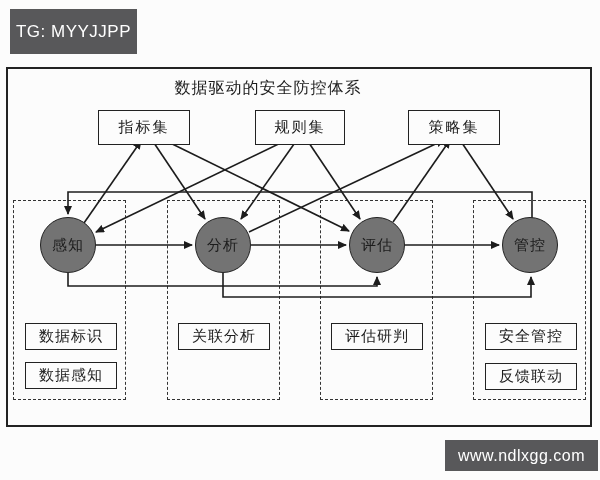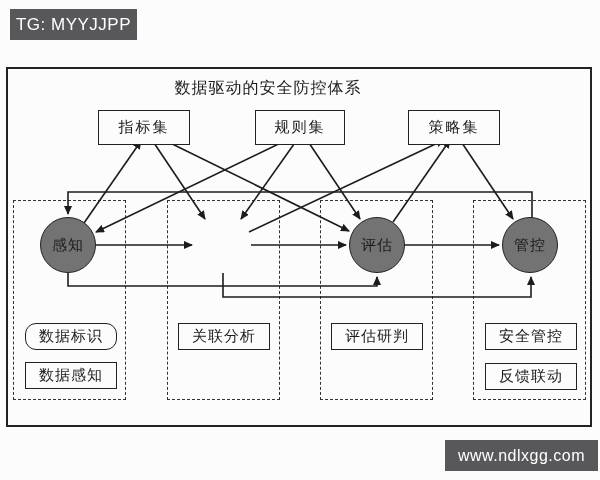--- a/index.html
+++ b/index.html
@@ -1,20 +1,20 @@
 <!DOCTYPE html>
 <html><head>
 <meta charset="utf-8">
 <style>
   html,body{margin:0;padding:0;background:#fff;}
   #stage{position:relative;width:600px;height:480px;background:#fcfcfc;overflow:hidden;
          font-family:"Liberation Sans","DejaVu Sans",sans-serif;color:#1c1c1c;}
   .badge{position:absolute;background:#58585a;color:#fff;display:flex;align-items:center;
          justify-content:center;font-size:17px;letter-spacing:0.5px;}
-  #tg-badge{left:10px;top:9px;width:127px;height:31px;}
+  #tg-badge{left:10px;top:9px;width:127px;height:45px;}
   #site-badge{left:445px;top:440px;width:153px;height:31px;font-size:16px;}
   #outer-frame{position:absolute;left:6px;top:67px;width:582px;height:356px;
                border:2px solid #222;background:transparent;}
   #diagram-title{position:absolute;left:0;top:78px;width:536px;text-align:center;
                  font-size:16px;font-weight:500;letter-spacing:1px;}
   .group-box{position:absolute;top:200px;width:113px;height:200px;border:1.5px dashed #333;
              box-sizing:border-box;background:transparent;}
   #group-perception{left:13px;} #group-analysis{left:167px;}
   #group-evaluation{left:320px;} #group-control{left:473px;}
   #edges-svg{position:absolute;left:0;top:0;width:600px;height:480px;}
@@ -24,21 +24,21 @@
   #box-indicator-set{left:98px;width:92px;} #box-rule-set{left:255px;width:90px;}
   #box-strategy-set{left:408px;width:92px;}
   .node-circle{position:absolute;top:217px;width:56px;height:56px;border:1.5px solid #222;
                border-radius:50%;background:#737373;box-sizing:border-box;display:flex;
                align-items:center;justify-content:center;font-size:15px;letter-spacing:1px;}
   #node-perception{left:40px;} #node-analysis{left:195px;}
   #node-evaluation{left:349px;} #node-control{left:502px;}
   .sub-box{position:absolute;width:92px;height:27px;border:1.5px solid #222;background:#fcfcfc;
            box-sizing:border-box;display:flex;align-items:center;justify-content:center;
            font-size:15px;letter-spacing:1px;}
-  #sub-data-labeling{left:25px;top:323px;border-radius:11px;} #sub-data-perception{left:25px;top:362px;}
+  #sub-data-labeling{left:25px;top:323px;} #sub-data-perception{left:25px;top:362px;}
   #sub-correlation-analysis{left:178px;top:323px;} #sub-evaluation-judgment{left:331px;top:323px;}
   #sub-security-control{left:485px;top:323px;text-align:right;} #sub-feedback-linkage{left:485px;top:363px;}
   .edge{stroke:#1c1c1c;stroke-width:1.6;fill:none;}
 </style>
 </head>
 <body>
 
 <div id="stage">
 
   <div id="tg-badge" class="badge">TG: MYYJJPP</div>
@@ -73,20 +73,21 @@
     <path class="edge" marker-end="url(#arr)" d="M68,273 L68,286 L377,286 L377,277"></path>
     <path class="edge" marker-end="url(#arr)" d="M223,273 L223,297 L531,297 L531,277"></path>
     <path class="edge" marker-end="url(#arr)" d="M532,218 L532,192 L68,192 L68,214"></path>
   </svg>
 
   <div id="box-indicator-set" class="set-box">指标集</div>
   <div id="box-rule-set" class="set-box">规则集</div>
   <div id="box-strategy-set" class="set-box">策略集</div>
 
   <div id="node-perception" class="node-circle">感知</div>
+  <div id="node-analysis" class="node-circle">分析</div>
   <div id="node-evaluation" class="node-circle">评估</div>
   <div id="node-control" class="node-circle">管控</div>
 
   <div id="sub-data-labeling" class="sub-box">数据标识</div>
   <div id="sub-data-perception" class="sub-box">数据感知</div>
   <div id="sub-correlation-analysis" class="sub-box">关联分析</div>
   <div id="sub-evaluation-judgment" class="sub-box">评估研判</div>
   <div id="sub-security-control" class="sub-box">安全管控</div>
   <div id="sub-feedback-linkage" class="sub-box">反馈联动</div>
 

